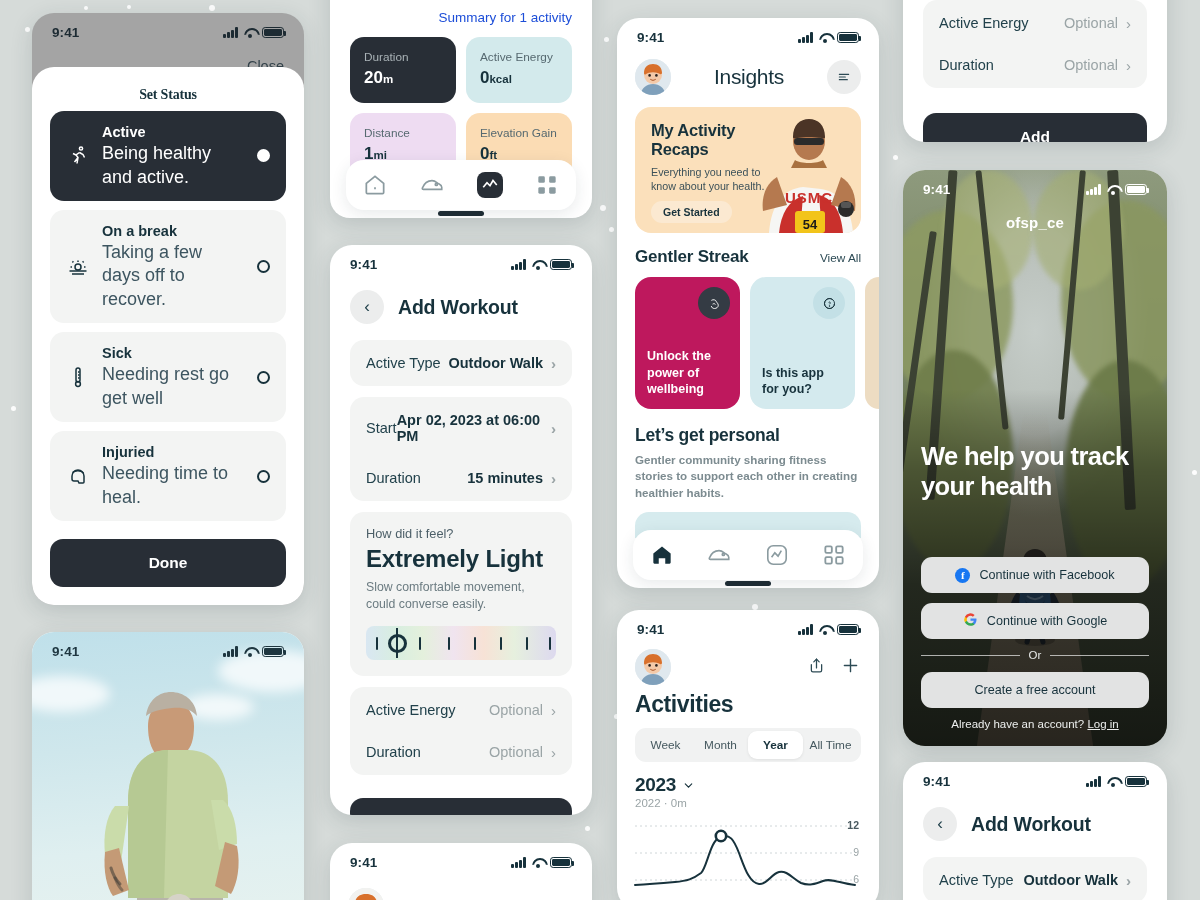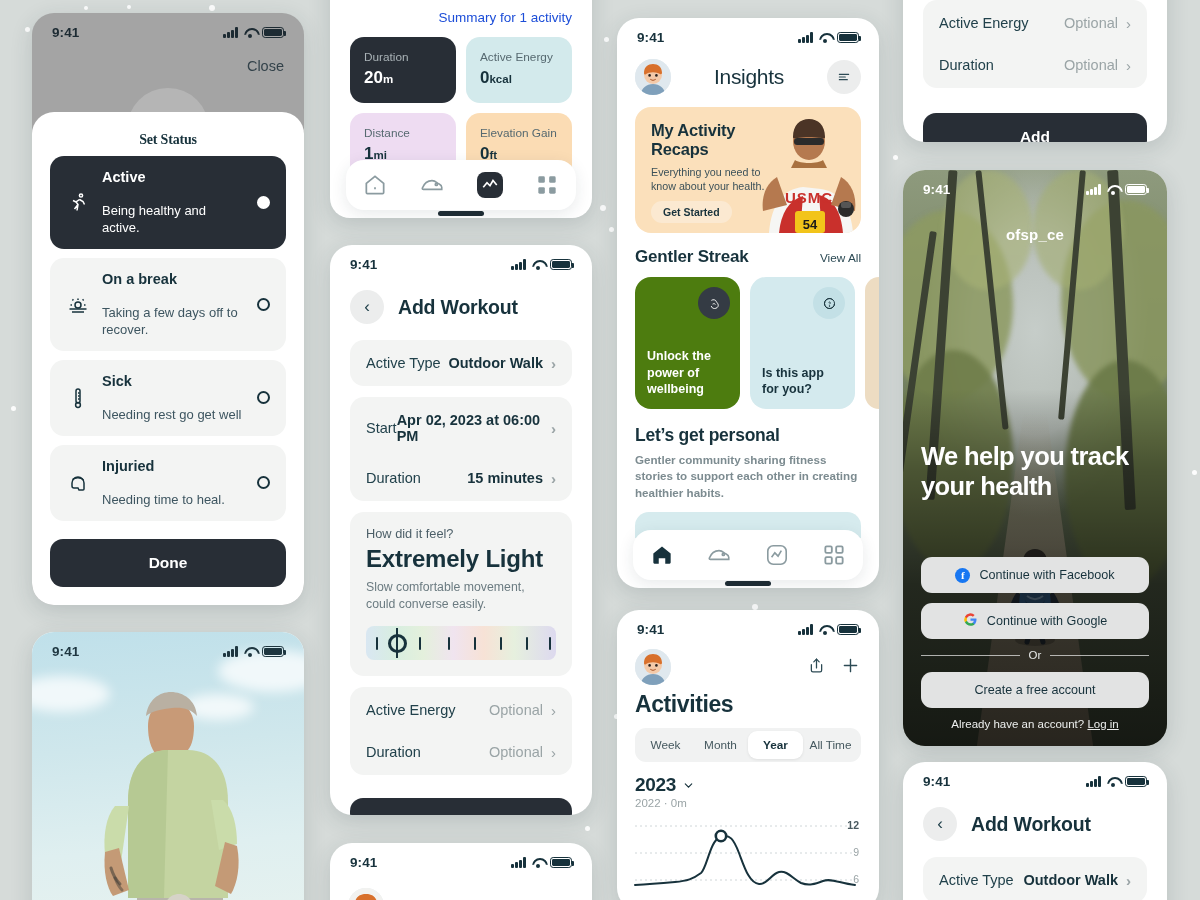--- a/index.html
+++ b/index.html
@@ -81,21 +81,21 @@
   .opt-row {
     display:flex; align-items:center; gap: 12px; background:#f3f4f3;
     border-radius: 14px; padding: 12px 16px; margin-bottom: 9px; cursor:pointer;
   }
   .opt-row.sel { background:#282e36; }
   .opt-ico { width: 24px; height:24px; flex:0 0 24px; color:#17323c; }
   .opt-row.sel .opt-ico { color:#fff; }
   .opt-ico svg { width:100%; height:100%; }
   .opt-txt { flex:1; }
   .opt-t { font-size: 14.5px; font-weight: 700; color:#17323c; line-height:1.25;}
-  .opt-s { font-size: 13px; color:#3d5560; line-height:1.3; margin-top:17px;}
+  .opt-s { font-size: 18px; color:#3d5560; line-height:1.3; margin-top:1px;}
   .opt-row.sel .opt-t, .opt-row.sel .opt-s { color:#fff; }
   .radio { width: 13px;height:13px;border-radius:50%;border:2px solid #17323c; flex:0 0 13px;}
   .opt-row.sel .radio { border-color:#fff; background:#fff; }
   .sheet .btn-dark { margin-top: 9px; }
 
   
   #p2 { left: 330px; top: -52px; width: 262px; height: 270px; border-radius: 20px; }
   #p2 .body { padding: 62px 20px 0; }
   .sum-title { font-size: 13.5px; color:#1d4ed8; margin-bottom: 12px; text-align: right; }
   .tiles { display:grid; grid-template-columns: 1fr 1fr; gap: 10px; }
@@ -157,21 +157,21 @@
   .banner .txt { padding: 14px 0 0 16px; width: 60%; position:relative; z-index:2;}
   .banner h3 { font-size: 16.5px; font-weight: 800; line-height:1.18; color:#17323c; letter-spacing:-.2px;}
   .banner p { font-size: 10.7px; color:#3c5159; margin-top:5px; line-height:1.32;}
   .getstarted { display:inline-block; margin-top:8px; background:#fbe9d1; border-radius:11px; padding:5px 12px; font-size:10.5px; font-weight:700; color:#17323c;}
   .runner { position:absolute; right:-2px; bottom:0; width: 108px; height: 126px; }
   .sec-hdr { display:flex; align-items:baseline; justify-content:space-between; padding: 14px 18px 10px; }
   .sec-hdr h2 { font-size: 17px; font-weight: 800; letter-spacing:-.2px; }
   .viewall { font-size: 11.8px; color:#2c4a54; cursor:pointer; }
   .streak { display:flex; gap:10px; padding: 0 0 0 18px; }
   .scard { width: 105px; height: 132px; border-radius:16px; padding: 12px; position:relative; flex:0 0 auto;}
-  .scard.dark { background:#4d7c0f; }
+  .scard.dark { background:#be185d; }
   .scard.cyan { background:#d4eaee; }
   .scard.tan  { background:#eddcc2; width: 28px; }
   .scard .badge { position:absolute; right:10px; top:10px; width:32px;height:32px;border-radius:50%; display:flex;align-items:center;justify-content:center;}
   .scard.dark .badge{ background:#343b44; color:#fff;}
   .scard.cyan .badge{ background:#c3e0e6; color:#17323c;}
   .scard .cap { position:absolute; left:12px; bottom:12px; right:12px; font-size:12.5px; line-height:1.3; font-weight:600;}
   .scard.dark .cap { color:#fff; }
   .scard.cyan .cap { color:#17323c; }
   .personal { padding: 16px 18px 0; }
   .personal h2 { font-size: 17.5px; font-weight: 800; letter-spacing:-.25px; }
@@ -211,21 +211,21 @@
       radial-gradient(ellipse 60% 45% at 50% 28%, #c6cdc9 0%, #b7beb8 40%, rgba(150,158,140,0) 72%),
       linear-gradient(180deg,#8e9a7d 0%,#7d8a6a 22%,#6d7a5d 45%,#5d6a50 70%,#4e5a45 100%);
   }
   .tree { position:absolute; background:#3c4233; border-radius:2px; }
   .leaf { position:absolute; border-radius:50%; filter: blur(2.5px); }
   .path-tr { position:absolute; left:28%; right:28%; bottom:0; height:58%;
     background: linear-gradient(180deg, rgba(196,188,170,.0) 0%, rgba(178,166,142,.75) 40%, rgba(150,136,112,.9) 100%);
     clip-path: polygon(40% 0, 60% 0, 100% 100%, 0% 100%); }
   .ob-overlay { position:absolute; inset:0;
     background: linear-gradient(180deg, rgba(0,0,0,0) 38%, rgba(0,0,0,.32) 52%, rgba(0,0,0,.62) 72%, rgba(0,0,0,.72) 100%); }
-  .ob-logo { position:absolute; top: 56px; left:0; right:0; text-align:center; color:#fff; font-size:15px; font-weight:800; letter-spacing:.2px;}
+  .ob-logo { position:absolute; top: 44px; left:0; right:0; text-align:center; color:#fff; font-size:15px; font-weight:800; letter-spacing:.2px;}
   .ob-head { position:absolute; left: 18px; right: 14px; top: 272px; color:#fff; font-size: 25.5px; font-weight:800; line-height:1.17; letter-spacing:-.6px;}
   .ob-btns { position:absolute; left: 18px; right: 18px; bottom: 16px; }
   .ob-btn {
     background:#e2e3e3; border-radius: 11px; height: 36px;
     display:flex; align-items:center; justify-content:center; gap: 9px;
     font-size: 12.6px; color:#17323c; margin-bottom: 10px; cursor:pointer;
   }
   .or { display:flex; align-items:center; gap:9px; margin: 7px 0 11px; color:#e7e9e8; font-size:11.5px;}
   .or::before,.or::after{content:"";flex:1;height:1px;background:rgba(255,255,255,.65);}
   .ob-foot { text-align:center; font-size: 11.5px; color:#eceeed; margin-top:2px;}

